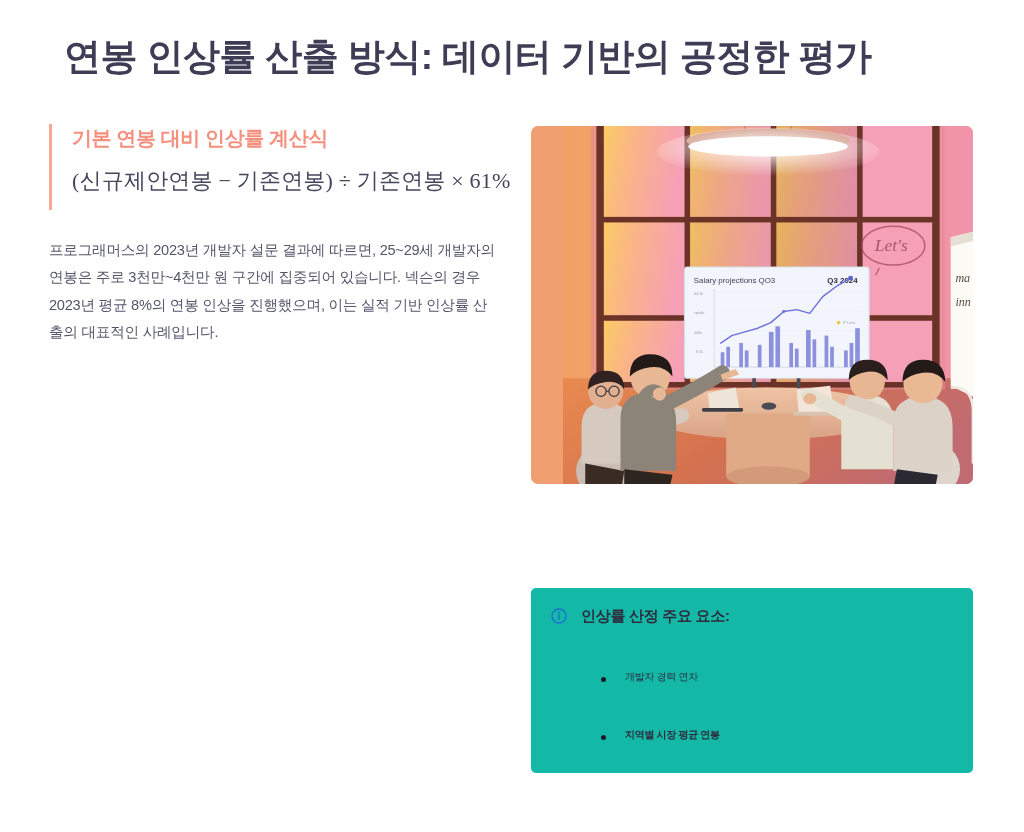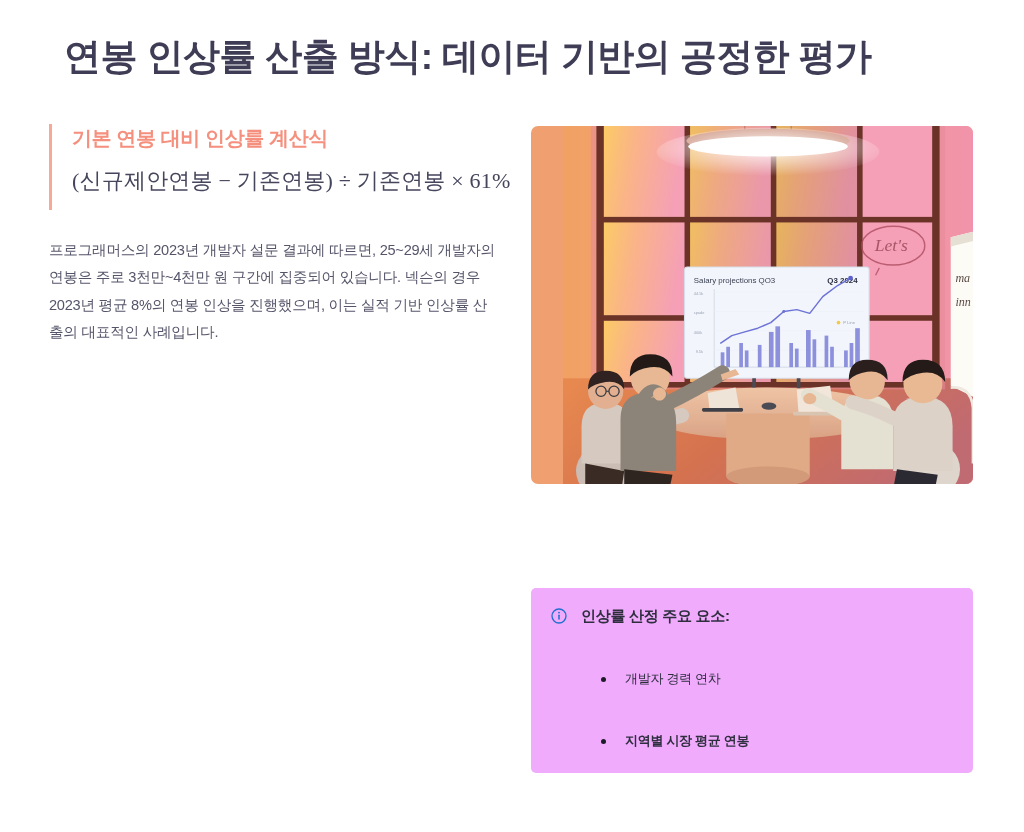--- a/index.html
+++ b/index.html
@@ -91,21 +91,21 @@
   }
   .illus-svg { display: block; width: 100%; height: 100%; }
 
   
   .callout {
     position: absolute;
     left: 531px;
     top: 588px;
     width: 442px;
     height: 185px;
-    background: #f0abfc;
+    background: #14b8a6;
     border-radius: 5px;
     padding: 18px 20px 16px 20px;
   }
 
   .callout-head {
     display: flex;
     align-items: flex-start;
     gap: 14px;
   }
 
@@ -125,21 +125,21 @@
     line-height: 1.3;
   }
 
   .callout-list {
     margin: 17px 0 0 48px;
     list-style: none;
   }
 
   .callout-list li {
     position: relative;
-    font-size: 13px;
+    font-size: 10px;
     color: #2e2e3f;
     letter-spacing: -0.3px;
     line-height: 1.4;
     padding-left: 26px;
     margin-bottom: 16px;
     margin-top: 44px;
   }
   .callout-list li:last-child { margin-bottom: 0; font-weight: bold; }
 
   .callout-list li::before {

